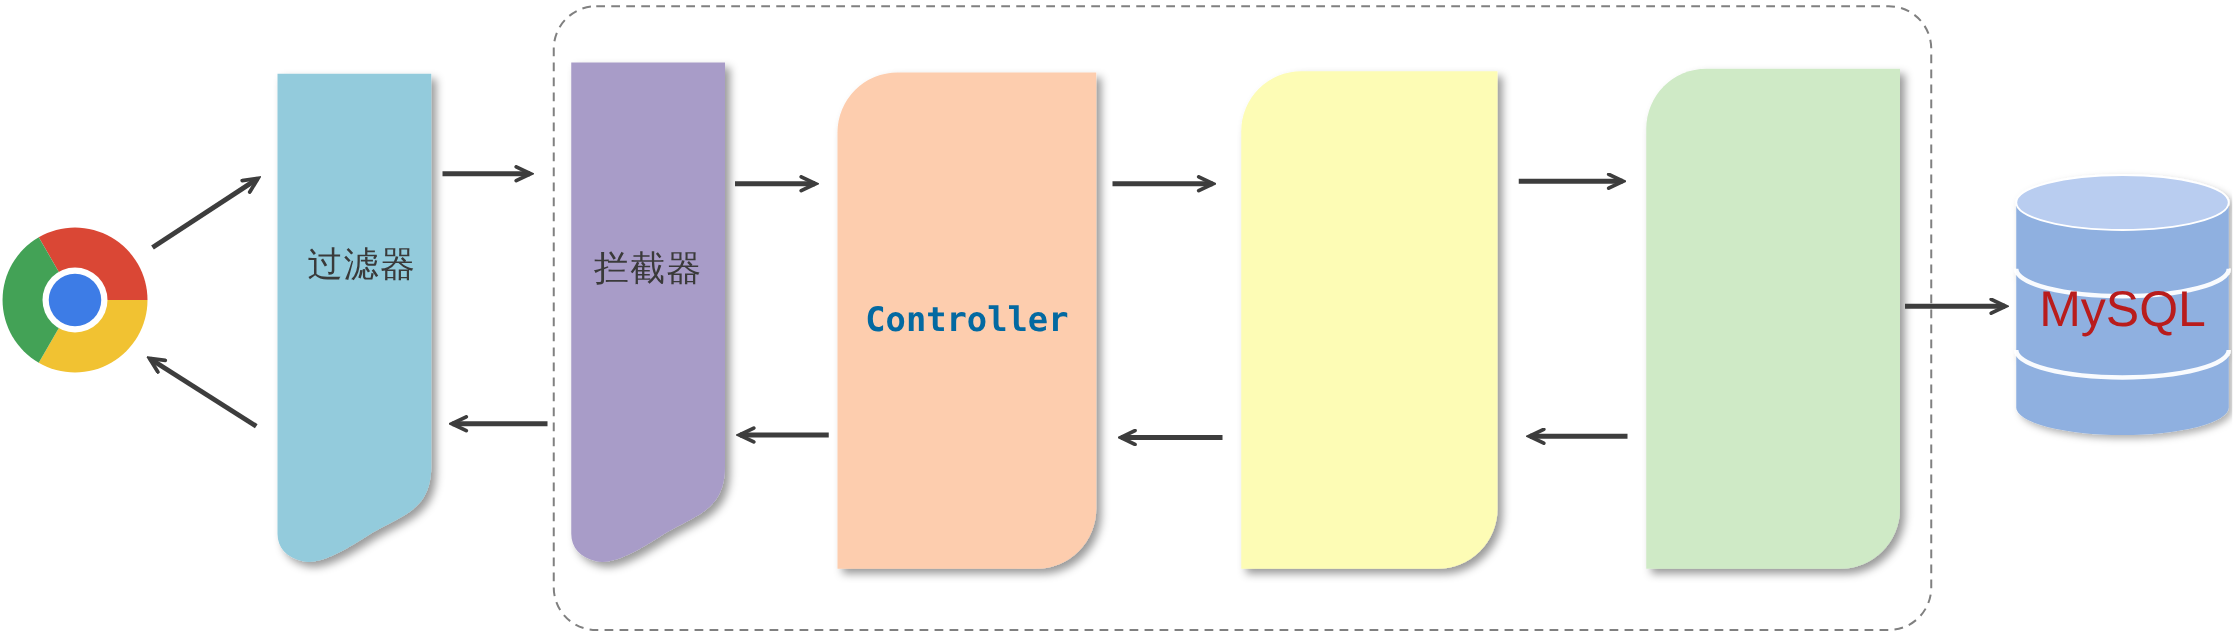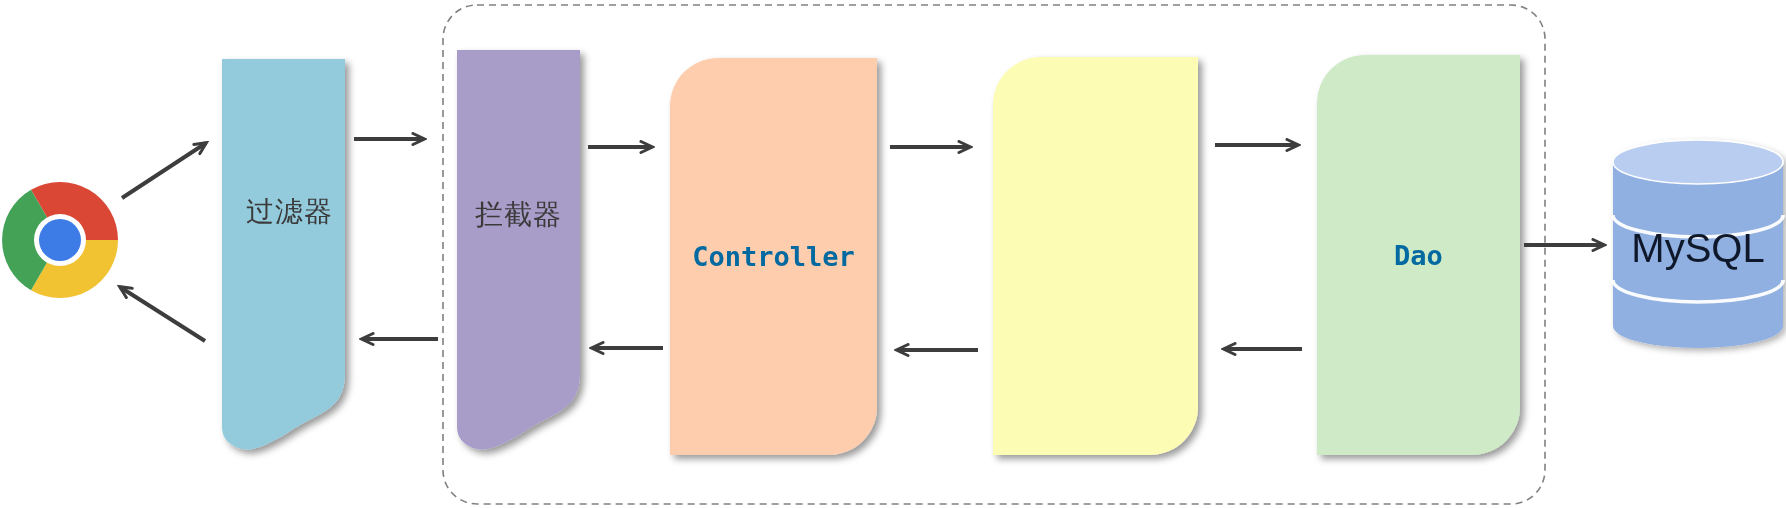--- a/index.html
+++ b/index.html
@@ -28,21 +28,21 @@
     letter-spacing: 1px;
   }
   .label.code {
     font-size: 27px;
     font-weight: bold;
     color: #0369a1;
     font-family: "DejaVu Sans Mono", "Liberation Mono", monospace;
   }
   .label.db {
     font-size: 40px;
-    color: #0f172a;
+    color: #b91c1c;
     font-family: "Liberation Sans", sans-serif;
   }
 </style>
 </head>
 <body>
 
 <div id="canvas">
 
   <svg id="shapes" width="1786" height="508" viewBox="0 0 1786 508">
     <defs>
@@ -111,21 +111,18 @@
 
   <div class="label zh" style="left:457px; top:50px; width:123px; height:330px;">
     <span>拦截器</span>
   </div>
 
   <div class="label code" style="left:670px; top:58px; width:207px; height:397px;">
     <span>Controller</span>
   </div>
 
 
-  <div class="label code" style="left:1317px; top:55px; width:203px; height:400px;">
-    <span>Dao</span>
-  </div>
 
   <div class="label db" style="left:1613px; top:148px; width:170px; height:200px;">
     <span>MySQL</span>
   </div>
 
 </div>
 
 </body></html>

